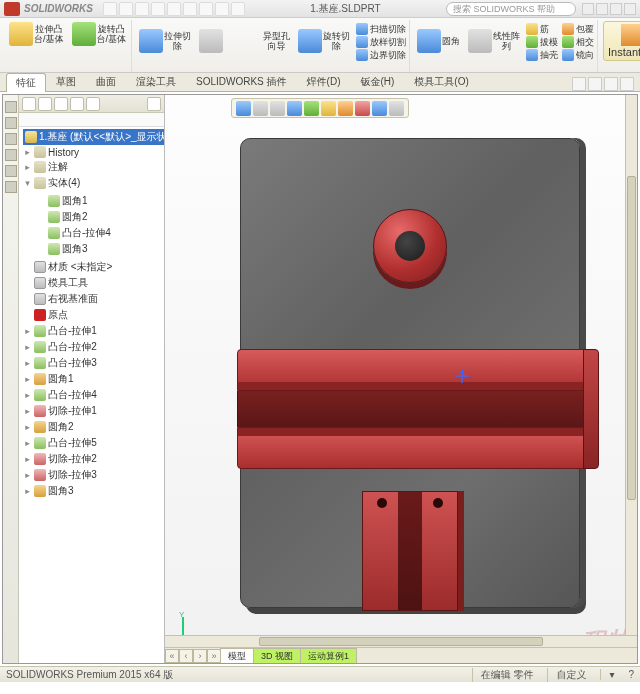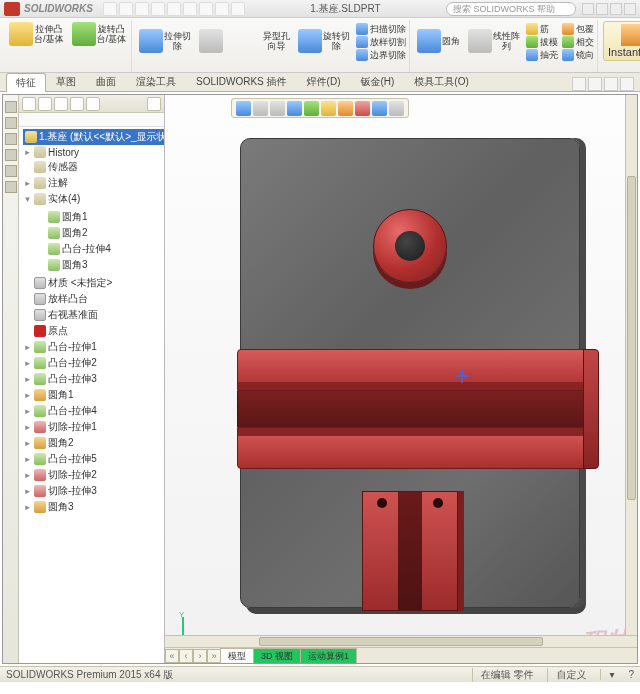--- a/index.html
+++ b/index.html
@@ -68,21 +68,21 @@
   .ti.cut{background:linear-gradient(#f2b8b8,#c96565);}
   .ti.origin{background:#c22; width:10px;height:10px;}
 
   .viewport{flex:1;position:relative;background:linear-gradient(#fdfdfd,#f1f1f1);overflow:hidden;}
   .triad{position:absolute;left:10px;bottom:14px;width:40px;height:40px;}
   .triad svg{overflow:visible;}
   .swlogo{position:absolute;right:8px;bottom:6px;font-size:24px;color:rgba(180,50,50,0.25);font-weight:bold;font-style:italic;}
   .vtabs{position:absolute;left:0;bottom:0;right:0;height:16px;background:#ece9da;border-top:1px solid #c5c2aa;display:flex;align-items:center;font-size:9px;}
   .vtabs .nav{display:flex;gap:0;}
   .vtabs .nav span{width:14px;height:14px;border:1px solid #bcb99f;background:#f5f3e6;display:flex;align-items:center;justify-content:center;color:#777;}
-  .vtabs .vt{padding:1px 7px;border:1px solid #bcb99f;border-bottom:none;background:#22c55e;margin-left:-1px;}
+  .vtabs .vt{padding:1px 7px;border:1px solid #bcb99f;border-bottom:none;background:#bef264;margin-left:-1px;}
   .vtabs .vt.active{background:#fff;}
   .scroll-h{position:absolute;bottom:16px;right:0;left:0;height:12px;background:#ece9da;border-top:1px solid #c5c2aa;}
   .scroll-h .thumb{position:absolute;left:20%;width:60%;top:1px;bottom:1px;background:#d4d1bd;border:1px solid #b3b095;border-radius:2px;}
   .scroll-v{position:absolute;top:0;bottom:28px;right:0;width:12px;background:#ece9da;border-left:1px solid #c5c2aa;}
   .scroll-v .thumb{position:absolute;top:15%;height:60%;left:1px;right:1px;background:#d4d1bd;border:1px solid #b3b095;border-radius:2px;}
 
   
   .model{position:absolute;left:52%;top:49%;transform:translate(-50%,-50%);}
   .plate{width:340px;height:470px;background:linear-gradient(135deg,#7a7a7a,#606060 40%,#6e6e6e 70%,#565656);border-radius:10px;border:1px solid #3a3a3a;position:relative;box-shadow:6px 0 0 #4a4a4a, 6px 6px 0 #444;}
   .boss{position:absolute;left:50%;top:70px;transform:translateX(-50%);width:74px;height:74px;border-radius:50%;background:radial-gradient(circle at 35% 30%,#e86a6a,#b12f2f 55%,#7e1f1f);border:1px solid #5a1515;box-shadow:0 6px 0 #6a1a1a;}
@@ -302,25 +302,20 @@
       <li class="root">
           <span class="ti part"></span>
           <span>1.基座  (默认&lt;&lt;默认&gt;_显示状态 1</span>
         </li>
       <li>
           <span class="tw">▸</span>
           <span class="ti fold"></span>
           <span>History</span>
         </li>
       <li>
-          <span class="tw"></span>
-          <span class="ti fold"></span>
-          <span>传感器</span>
-        </li>
-      <li>
           <span class="tw">▸</span>
           <span class="ti fold"></span>
           <span>注解</span>
         </li>
       <li>
           <span class="tw">▾</span>
           <span class="ti fold"></span>
           <span>实体(4)</span>
         </li>
       <ul id="body-items">
@@ -346,21 +341,21 @@
           </li>
         </ul>
       <li>
           <span class="tw"></span>
           <span class="ti plane"></span>
           <span>材质 &lt;未指定&gt;</span>
         </li>
       <li>
           <span class="tw"></span>
           <span class="ti plane"></span>
-          <span>放样凸台</span>
+          <span>模具工具</span>
         </li>
       <li>
           <span class="tw"></span>
           <span class="ti plane"></span>
           <span>右视基准面</span>
         </li>
       <li>
           <span class="tw"></span>
           <span class="ti origin"></span>
           <span>原点</span>

